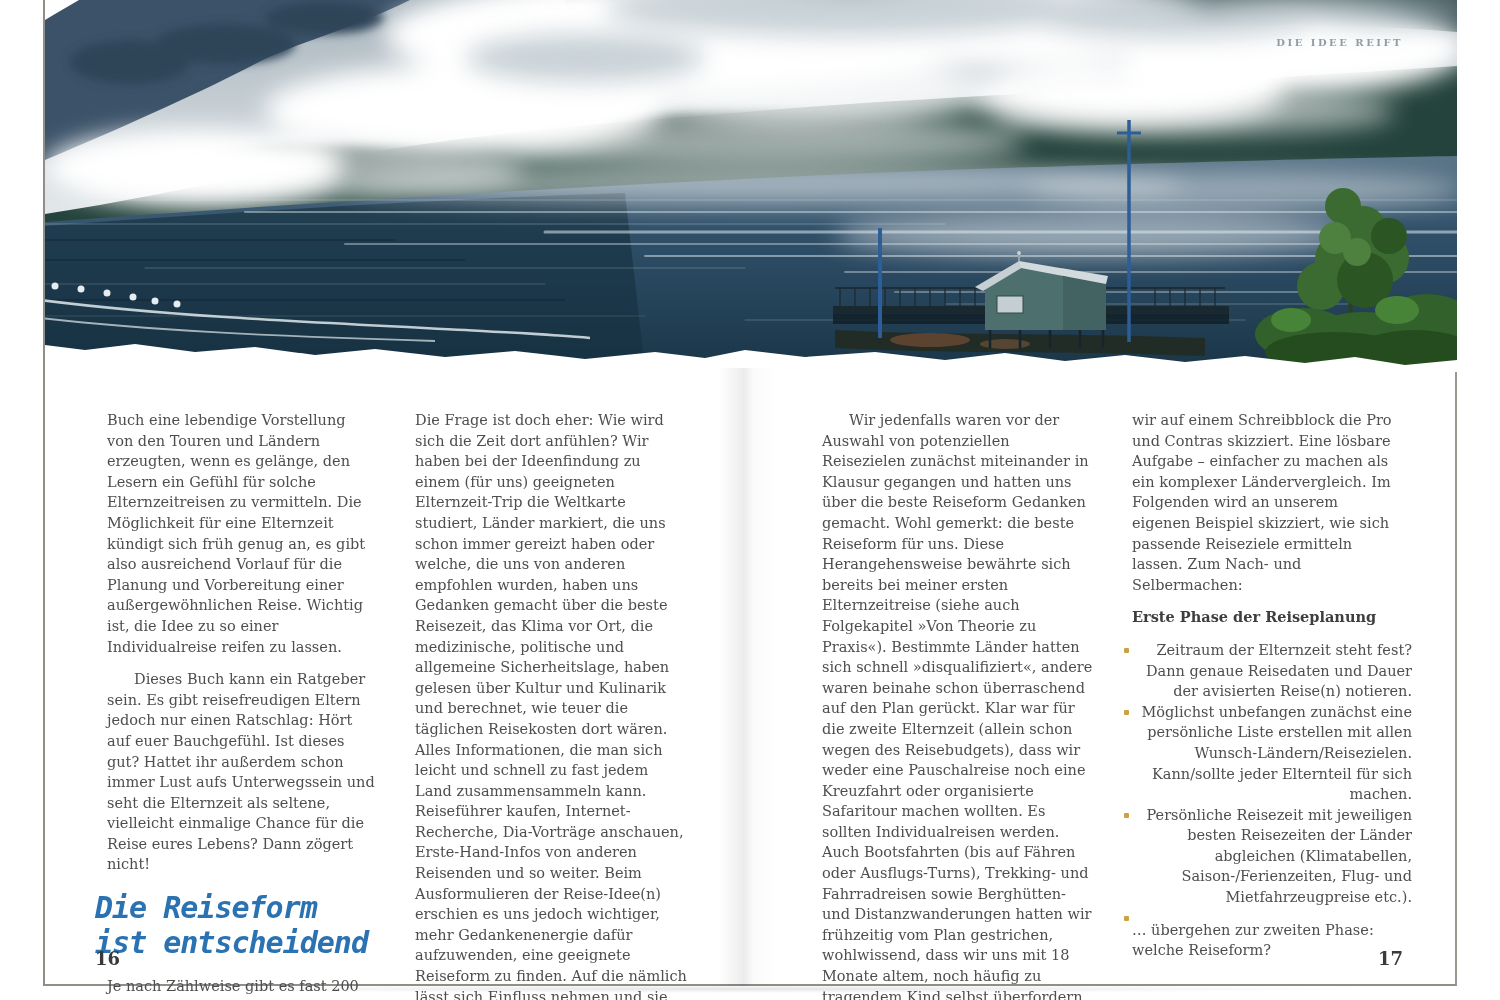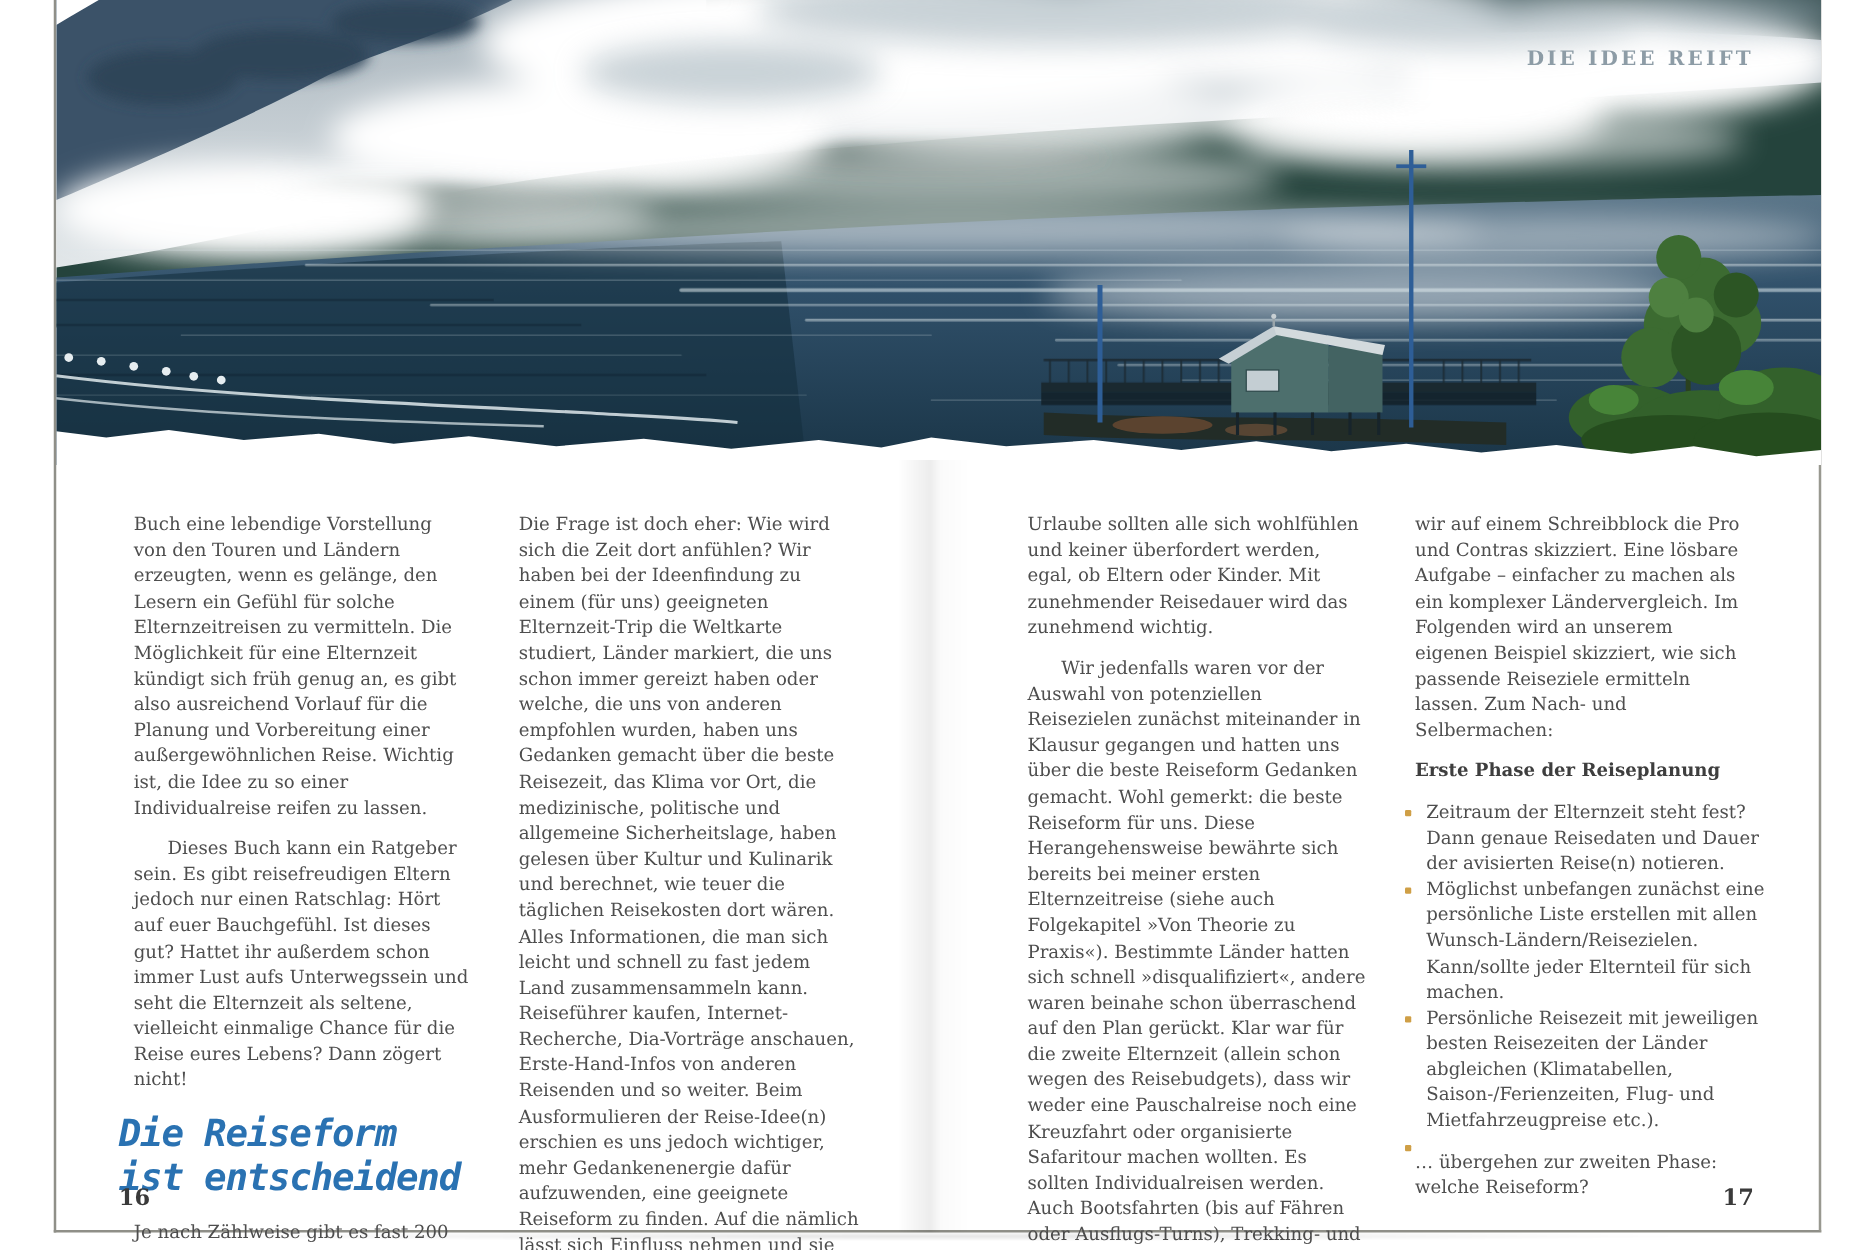--- a/index.html
+++ b/index.html
@@ -4,35 +4,35 @@
 <style>
   html,body{margin:0;padding:0;background:#ffffff;}
   body{width:1500px;height:1000px;overflow:hidden;font-family:"DejaVu Serif",serif;}
   .spread{position:relative;width:1500px;height:1000px;background:#ffffff;}
   .page-frame{position:absolute;left:43px;top:0;width:1414px;height:986px;
     border-left:2px solid #8f8f88;border-right:2px solid #989890;border-bottom:2px solid #8f8f88;
     box-sizing:border-box;background:#ffffff;}
   .photo-wrap{position:absolute;left:45px;top:0;width:1412px;height:372px;overflow:hidden;}
   .photo-wrap svg{display:block;}
   .kicker{position:absolute;top:37px;right:97px;font-family:"DejaVu Serif",serif;font-weight:bold;
-    font-size:16px;letter-spacing:2.5px;text-shadow:0 1px 3px rgba(255,255,255,0.55);}
+    font-size:10px;letter-spacing:2.5px;text-shadow:0 1px 3px rgba(255,255,255,0.55);}
   .gutter-shadow{position:absolute;left:718px;top:368px;width:58px;height:618px;
     background:linear-gradient(90deg,rgba(0,0,0,0) 0%,rgba(0,0,0,0.075) 45%,rgba(0,0,0,0.02) 60%,rgba(0,0,0,0) 100%);}
   .col{position:absolute;top:398px;font-size:14.5px;line-height:20.6px;}
   .col p{margin:12px;}
   .col .indent{text-indent:27px;}
   #col-l1{left:95px;width:292px;}
   #col-l2{left:403px;width:296px;}
   #col-r1{left:810px;width:296px;}
   #col-r2{left:1120px;width:292px;}
   .chapter-heading{font-family:"DejaVu Sans Mono",monospace;font-weight:bold;font-size:30px;
     line-height:35px;letter-spacing:-1px;margin:15px 0 16px 0;font-style:italic;}
   .subhead{font-weight:bold;color:#3e3e3e;margin-top:21px;}
   ul.bullets{list-style:none;margin:0;padding:0;}
-  ul.bullets li{position:relative;padding-left:21px;}
+  ul.bullets li{position:relative;padding-left:21px;text-align:right;}
   .bullet-dot{position:absolute;left:4px;top:8px;width:5px;height:5px;border-radius:1px;display:block;}
   .closing{margin-top:21px;}
   .pagenum{position:absolute;top:948px;font-weight:bold;font-size:18px;font-family:"DejaVu Serif",serif;}
   #pagenum-left{left:95px;}
   #pagenum-right{left:1378px;}
   .bottom-shade{position:absolute;left:120px;top:985px;width:1260px;height:8px;
     background:radial-gradient(ellipse at center,rgba(0,0,0,0.10),rgba(0,0,0,0) 70%);}
 </style>
 </head>
 <body>
@@ -254,21 +254,20 @@
       <div>ist entscheidend</div>
     </div>
     <p>Je nach Zählweise gibt es fast 200 Länder auf dieser Erde und gleichzeitig mindestens 200 Für und Wider zu jedem Land als potenzielles Reiseziel. Vermutlich würde eine Elternzeitreise in (fast) jedes der Länder möglich sein.</p>
   </div>
 
   <div class="col" id="col-l2" style="color: rgb(78, 78, 78);">
     <p>Die Frage ist doch eher: Wie wird sich die Zeit dort anfühlen? Wir haben bei der Ideenfindung zu einem (für uns) geeigneten Elternzeit-Trip die Weltkarte studiert, Länder markiert, die uns schon immer gereizt haben oder welche, die uns von anderen empfohlen wurden, haben uns Gedanken gemacht über die beste Reisezeit, das Klima vor Ort, die medizinische, politische und allgemeine Sicherheitslage, haben gelesen über Kultur und Kulinarik und berechnet, wie teuer die täglichen Reisekosten dort wären. Alles Informationen, die man sich leicht und schnell zu fast jedem Land zusammensammeln kann. Reiseführer kaufen, Internet-Recherche, Dia-Vorträge anschauen, Erste-Hand-Infos von anderen Reisenden und so weiter. Beim Ausformulieren der Reise-Idee(n) erschien es uns jedoch wichtiger, mehr Gedankenenergie dafür aufzuwenden, eine geeignete Reiseform zu finden. Auf die nämlich lässt sich Einfluss nehmen und sie lässt sich individuell anpassen, während das Reiseziel zunächst ja nur die Plattform für die Tour ist, welche vor Ort bei allen dann aktuellen Bedingungen, gute oder schlechte, hingenommen werden muss. Auch schon während kurzer</p>
   </div>
 
   <div class="col" id="col-r1" style="color: rgb(78, 78, 78);">
-    <p>Urlaube sollten alle sich wohlfühlen und keiner überfordert werden, egal, ob Eltern oder Kinder. Mit zunehmender Reisedauer wird das zunehmend wichtig.</p>
     <p class="indent">Wir jedenfalls waren vor der Auswahl von potenziellen Reisezielen zunächst miteinander in Klausur gegangen und hatten uns über die beste Reiseform Gedanken gemacht. Wohl gemerkt: die beste Reiseform für uns. Diese Herangehensweise bewährte sich bereits bei meiner ersten Elternzeitreise (siehe auch Folgekapitel »Von Theorie zu Praxis«). Bestimmte Länder hatten sich schnell »disqualifiziert«, andere waren beinahe schon überraschend auf den Plan gerückt. Klar war für die zweite Elternzeit (allein schon wegen des Reisebudgets), dass wir weder eine Pauschalreise noch eine Kreuzfahrt oder organisierte Safaritour machen wollten. Es sollten Individualreisen werden. Auch Bootsfahrten (bis auf Fähren oder Ausflugs-Turns), Trekking- und Fahrradreisen sowie Berghütten- und Distanzwanderungen hatten wir frühzeitig vom Plan gestrichen, wohlwissend, dass wir uns mit 18 Monate altem, noch häufig zu tragendem Kind selbst überfordern würden. Im Vorfeld hatten</p>
   </div>
 
   <div class="col" id="col-r2" style="color: rgb(78, 78, 78);">
     <p>wir auf einem Schreibblock die Pro und Contras skizziert. Eine lösbare Aufgabe – einfacher zu machen als ein komplexer Ländervergleich. Im Folgenden wird an unserem eigenen Beispiel skizziert, wie sich passende Reiseziele ermitteln lassen. Zum Nach- und Selbermachen:</p>
     <p class="subhead">Erste Phase der Reiseplanung</p>
     <ul class="bullets">
       <li>
         <span class="bullet-dot" style="background-color: rgb(207, 159, 70);"></span>
         <span>Zeitraum der Elternzeit steht fest? Dann genaue Reisedaten und Dauer der avisierten Reise(n) notieren.</span>

